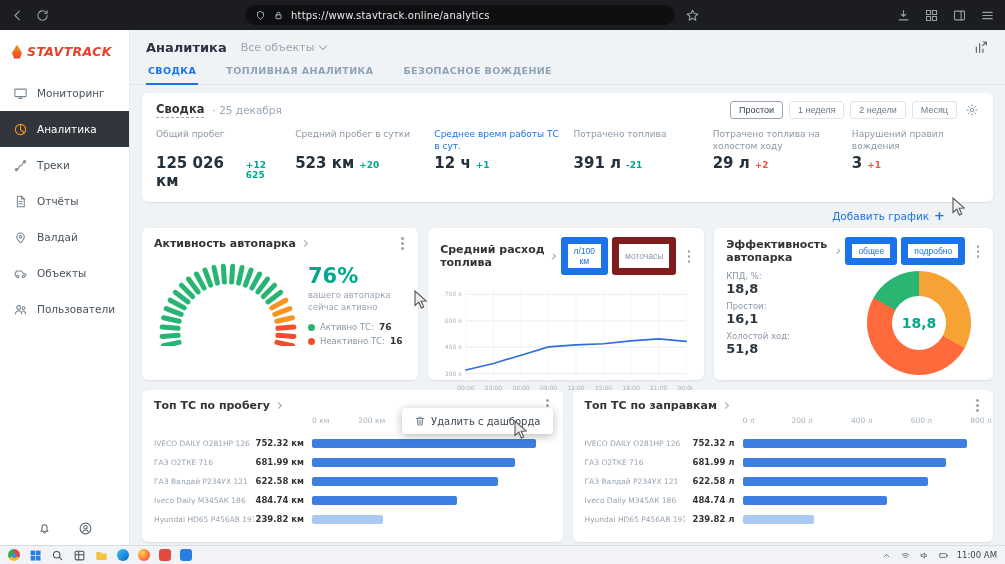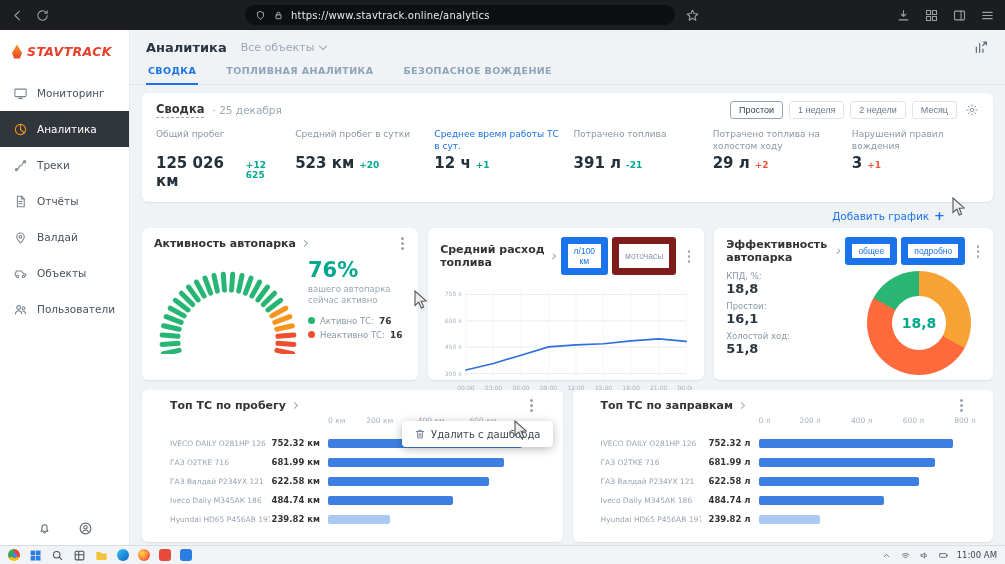--- a/index.html
+++ b/index.html
@@ -66,21 +66,21 @@
 .chart-card{padding:9px 12px;height:152px;position:relative}
 .cc-head{display:flex;align-items:center;gap:6px}
 .cc-title{font-size:11px;font-weight:bold;color:#333}
 .chev{width:5px;height:5px;border-right:1.4px solid #9aa7b4;border-top:1.4px solid #9aa7b4;transform:rotate(45deg);cursor:pointer}
 .kebab{margin-left:auto;width:3px;height:3px;border-radius:50%;background:#98a4b0;box-shadow:0 -5px 0 #98a4b0,0 5px 0 #98a4b0;cursor:pointer;margin-right:2px}
 .kebab.k2{margin-left:6px}
 .tg-group{margin-left:auto;display:flex;gap:4px}
 .toggle{font-size:8.5px;padding:2px 6px;border:7px solid #7f1d1d;border-radius:3px;color:#8b98a5;cursor:pointer;background:#fff}
 .toggle.on{border-color:#1a73e8;color:#1a73e8}
 
-.act-body{display:flex;margin-top:8px;align-items:flex-start}
+.act-body{display:flex;align-items:flex-end}
 .gauge{width:148px;height:96px;flex:0 0 auto}
 .gauge svg{width:100%;height:100%}
 .act-right{flex:1;padding-left:6px}
 .act-pct{font-size:21px;font-weight:bold;color:#00a88e}
 .act-cap{font-size:8.5px;color:#9aa7b4;line-height:1.35;margin-top:2px;max-width:108px}
 .legend{margin-top:9px}
 .leg-item{display:flex;align-items:center;gap:5px;font-size:8.5px;color:#8b98a5;margin-top:4px}
 .dot{width:7px;height:7px;border-radius:50%}
 .leg-val{font-weight:bold;color:#333;font-size:9px}
 
@@ -89,32 +89,32 @@
 
 .eff-body{display:flex;margin-top:6px;align-items:flex-start}
 .eff-stats{width:92px}
 .eff-stat{margin-bottom:5px}
 .eff-l{font-size:8.5px;color:#8b98a5}
 .eff-v{font-size:13px;font-weight:bold;color:#2b3640}
 .donut{width:104px;height:104px;border-radius:50%;margin-left:auto;margin-right:10px;display:flex;align-items:center;justify-content:center}
 .donut-hole{width:54px;height:54px;border-radius:50%;background:#fff;display:flex;align-items:center;justify-content:center;font-weight:bold;font-size:14px;color:#00a88e}
 
 .row2{display:grid;grid-template-columns:1fr 1fr;gap:10px}
-.bar-card{padding:9px 28px;height:152px;position:relative}
+.bar-card{padding:9px 12px;height:152px;position:relative}
 .axis{position:relative;height:13px;margin-left:158px;margin-top:4px;font-size:7.5px;color:#a6b1bc}
 .axis span{position:absolute;transform:translateX(-50%);white-space:nowrap}
 .axis span:first-child{transform:none}
 .bar-row{display:flex;align-items:flex-end;height:19px}
 .bar-name{width:100px;font-size:7.5px;color:#98a4b0;white-space:nowrap;overflow:hidden}
 .bar-val{width:58px;font-size:8.5px;font-weight:bold;color:#333;text-align:right;padding-right:8px}
 .bar-track{flex:1;position:relative;height:9px}
 .bar{height:9px;border-radius:2px;background:#3d7fe0}
 .bar.muted{background:#a9c9f2}
 
-.ctx-menu{position:absolute;top:31px;right:10px;background:#fff;border-radius:4px;box-shadow:0 2px 10px rgba(0,0,0,.28);display:flex;align-items:center;gap:5px;padding:7px 12px;font-size:10px;color:#3c4852;z-index:6;cursor:pointer}
+.ctx-menu{position:absolute;top:18px;right:10px;background:#fff;border-radius:4px;box-shadow:0 2px 10px rgba(0,0,0,.28);display:flex;align-items:center;gap:5px;padding:7px 12px;font-size:10px;color:#3c4852;z-index:6;cursor:pointer}
 .ctx-menu .icon{width:12px;height:12px;color:#6b7a89}
 .cursor{position:absolute;z-index:40;width:13px;height:19px;pointer-events:none}
 .cursor svg{width:100%;height:100%}
 
 .taskbar{position:absolute;left:0;right:0;bottom:0;height:19px;background:#f1f3f6;border-top:1px solid #d8dde3;display:flex;align-items:center;padding:0 8px;gap:9px;z-index:60}
 .tb-apps{display:flex;align-items:center;gap:9px}
 .tb-app{width:13px;height:13px;display:flex;align-items:center;justify-content:center;cursor:pointer}
 .tb-app svg{width:13px;height:13px}
 .tb-circle{width:12px;height:12px;border-radius:50%;display:flex;align-items:center;justify-content:center}
 .tb-dot{width:5px;height:5px;border-radius:50%;background:#fff}

